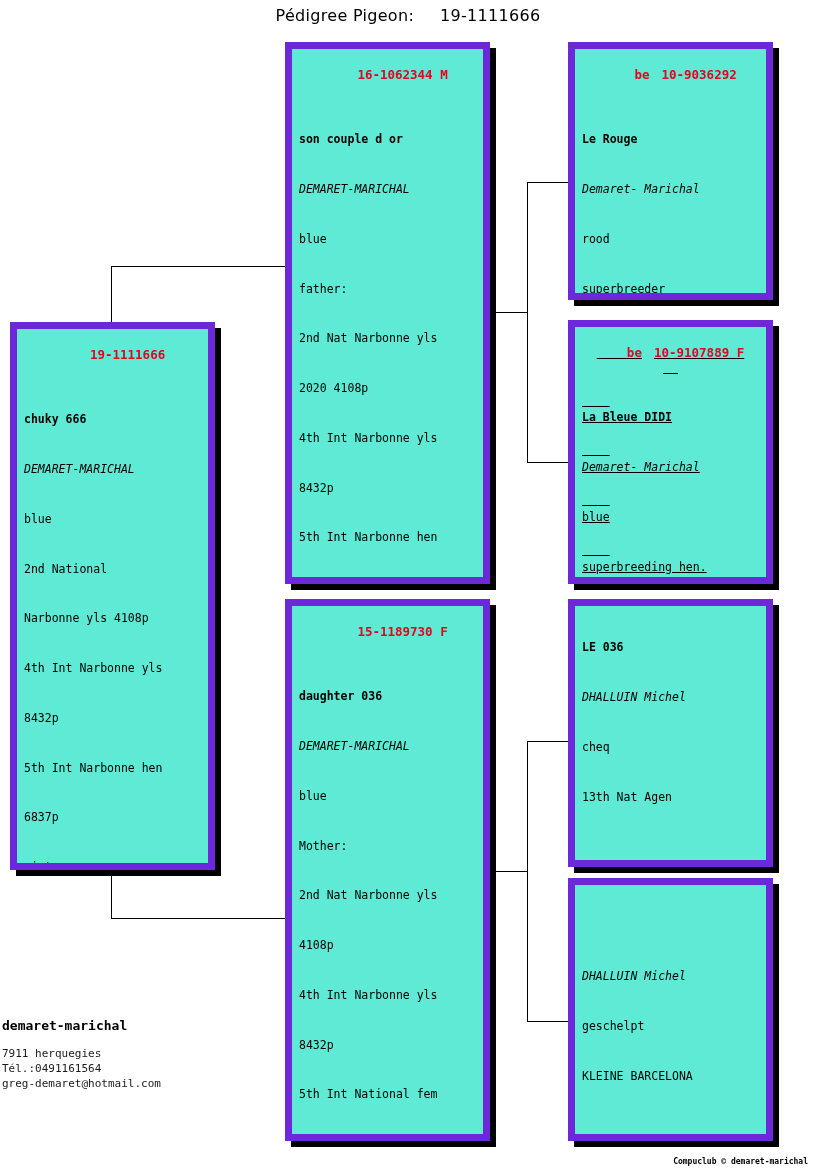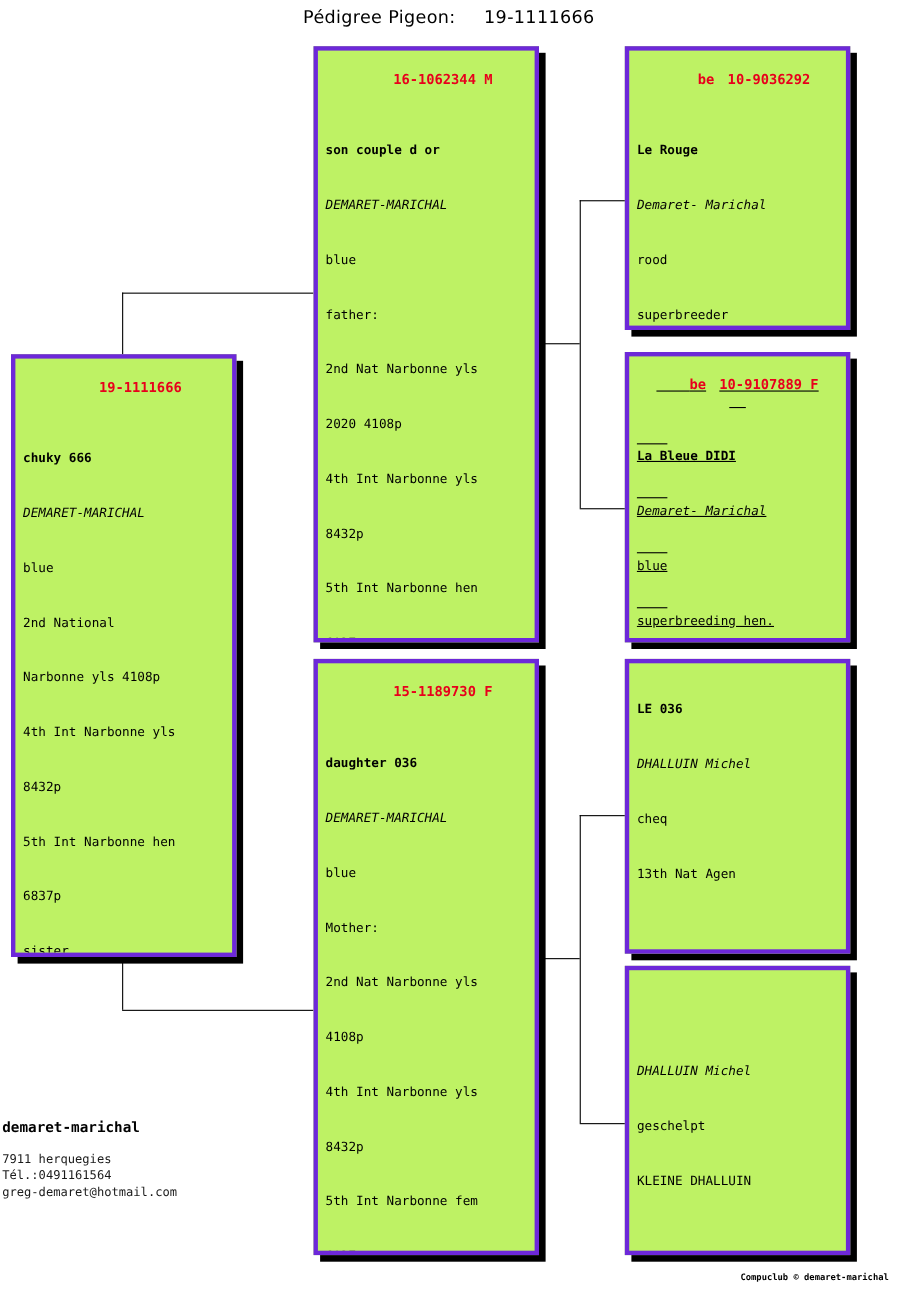--- a/index.html
+++ b/index.html
@@ -23,22 +23,22 @@
     text-align: center;
     font-family: "DejaVu Sans", sans-serif;
     font-size: 16px;
     letter-spacing: 0.3px;
   }
   .page-title .t-label { }
   .page-title .t-id { margin-left: 26px; }
 
   .card {
     position: absolute;
-    border: 4px solid #6d28d9;
-    background: #bef264;
+    border: 7px solid #6d28d9;
+    background: #5eead4;
     box-shadow: 6px 6px 0 0 #000000;
     box-sizing: border-box;
     overflow: hidden;
   }
   .card-head {
     text-align: center;
     color: #e8001c;
     font-size: 12.5px;
     font-weight: bold;
     font-family: "DejaVu Sans Mono", monospace;
@@ -184,21 +184,21 @@
   </div>
   <div class="card-body">
     <div class="line b">daughter 036</div>
     <div class="line i">DEMARET-MARICHAL</div>
     <div class="line">blue</div>
     <div class="line">Mother:</div>
     <div class="line">2nd Nat Narbonne yls</div>
     <div class="line">4108p</div>
     <div class="line">4th Int Narbonne yls</div>
     <div class="line">8432p</div>
-    <div class="line">5th Int Narbonne fem</div>
+    <div class="line">5th Int National fem</div>
     <div class="line">6837p</div>
     
     
     
     
     
     
     
     
     
@@ -267,21 +267,21 @@
     
     
   </div>
 </div>
 
 <div class="card" style="left:568px; top:878px; width:205px; height:263px;">
   <div class="card-body">
     <div class="line">&nbsp;</div>
     <div class="line i">DHALLUIN Michel</div>
     <div class="line">geschelpt</div>
-    <div class="line">KLEINE DHALLUIN</div>
+    <div class="line">KLEINE BARCELONA</div>
     
   </div>
 </div>
 
 <div class="footer-block">
   <div class="footer-name">demaret-marichal</div>
   <div class="footer-lines">
     <div>7911  herquegies</div>
     <div>Tél.:0491161564</div>
     <div>greg-demaret@hotmail.com</div>

